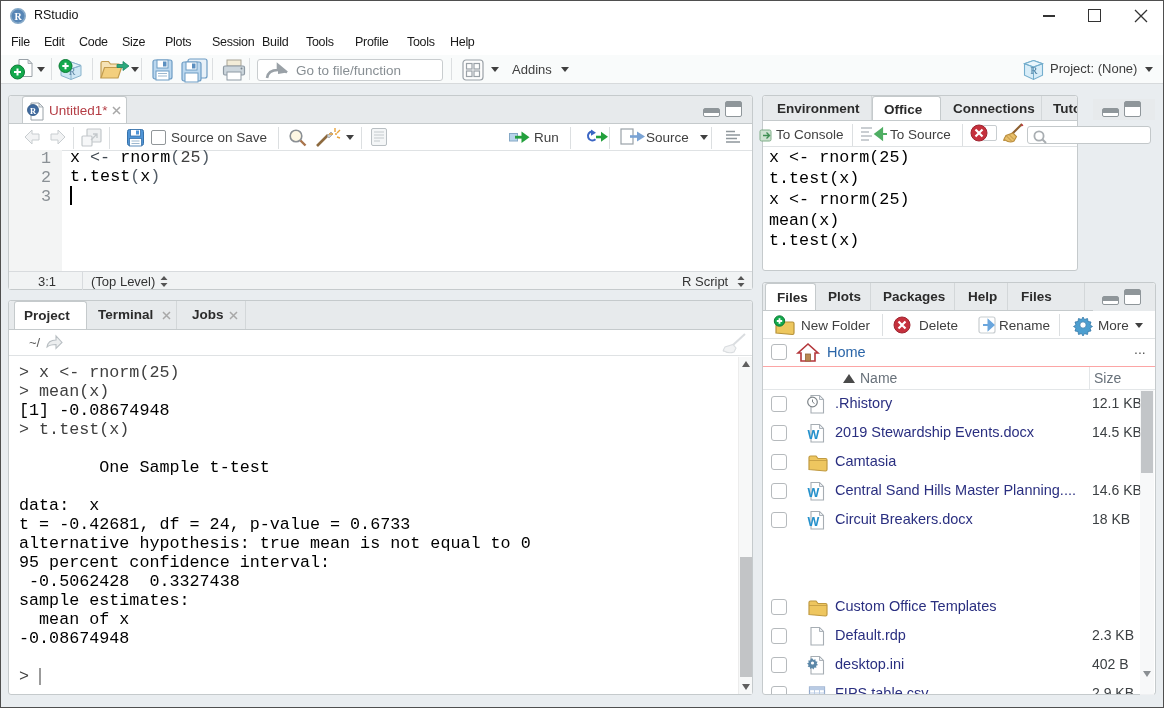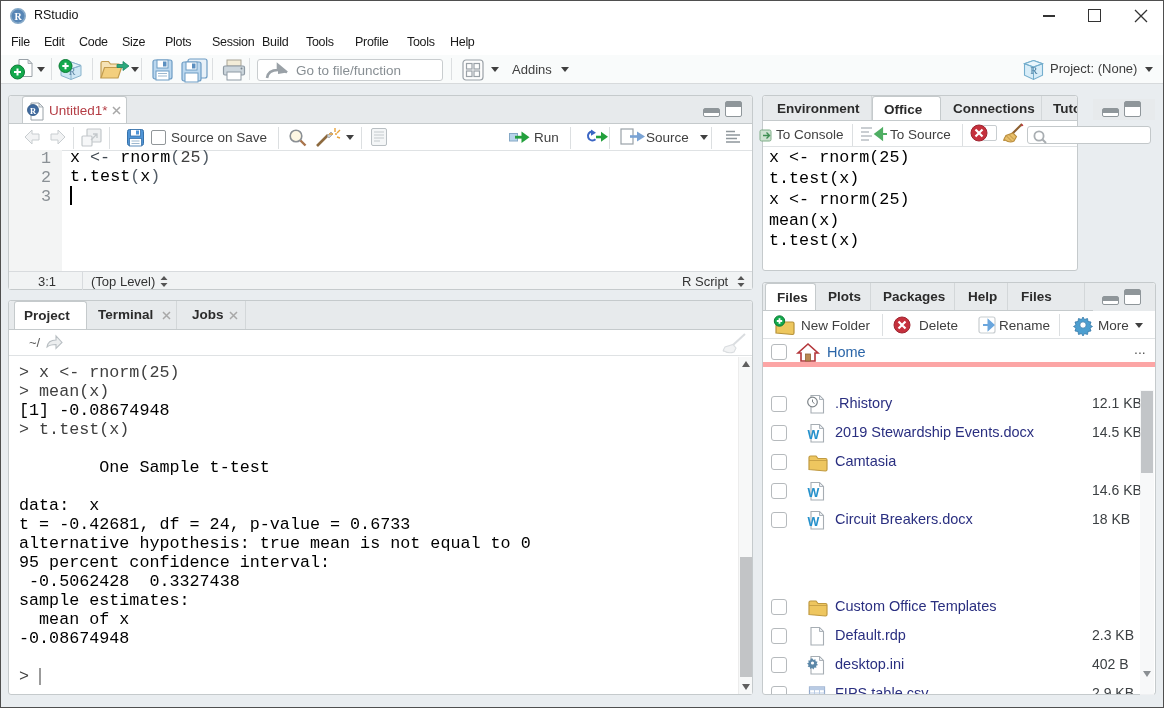--- a/index.html
+++ b/index.html
@@ -398,29 +398,37 @@
     </svg>
     <span class="abs btxt" style="left:236px;top:7px">Rename</span>
     <div class="tsep" style="left:296px"></div>
     <svg class="abs" style="left:310px;top:4px" width="20" height="20" viewBox="0 0 20 20">
       <path d="M10 2 l1.5 2.5 3 -1 0.5 3 3 0.5 -1 3 2.5 1.5 -2.5 1.5 1 3 -3 0.5 -0.5 3 -3 -1 -1.5 2.5 -1.5 -2.5 -3 1 -0.5 -3 -3 -0.5 1 -3 -2.5 -1.5 2.5 -1.5 -1 -3 3 -0.5 0.5 -3 3 1 z" fill="#4d9fd0" stroke="#3679a8" stroke-width="0.8"></path>
       <circle cx="10" cy="10" r="3.2" fill="#fff" stroke="#3679a8" stroke-width="0.8"></circle>
     </svg>
     <span class="abs btxt" style="left:335px;top:7px">More</span>
     <div class="caret abs" style="left:372px;top:12px"></div>
   </div>
-  <div class="abs" style="left:0;right:0;top:56px;height:28px;border-bottom:5px solid #fca5a5">
+  <div class="abs" style="left:0;right:0;top:56px;height:28px;border-bottom:1px solid #fca5a5">
     <div class="abs" style="left:8px;top:5px;width:16px;height:16px;border:1px solid #b6babd;border-radius:3px;background:#fff"></div>
     <svg class="abs" style="left:34px;top:3px" width="22" height="21" viewBox="0 0 22 21">
       <path d="M11 2 L1 11 h3 v8 h14 v-8 h3 z" fill="#fff" stroke="#b4373b" stroke-width="1.6"></path>
       <rect x="8.5" y="12" width="5" height="7" fill="#b98a52" stroke="#8f6437" stroke-width="0.8"></rect>
     </svg>
     <span class="abs" style="left:64px;top:5px;font-size:14.5px;color:#2a65a8">Home</span>
     <span class="abs" style="left:371px;top:2px;font-size:14px;color:#555">...</span>
   </div>
+  <div class="abs" style="left:0;right:0;top:84px;height:23px;border-bottom:1px solid #e3e6e8">
+    <svg class="abs" style="left:80px;top:7px" width="12" height="9" viewBox="0 0 12 9">
+        <path d="M6 0 L12 9 H0 z" fill="#4a4a4a"></path>
+      </svg>
+    <span class="abs" style="left:97px;top:3px;font-size:14px;color:#68717a">Name</span>
+    <div class="abs" style="left:326px;top:0;width:1px;height:23px;background:#e3e6e8"></div>
+    <span class="abs" style="left:331px;top:3px;font-size:14px;color:#68717a">Size</span>
+  </div>
   <div id="frows" class="abs" style="left:0;right:0;top:107px;bottom:0;overflow:hidden">
 <div class="frow" style="top:0px">
         <div class="cb"></div>
         <svg class="ficon" width="20" height="20" viewBox="0 0 20 20">
           <path d="M4 1.5 h8.5 l4 4 V19 H4 z" fill="#fff" stroke="#a6adb3" stroke-width="1.1"></path>
           <path d="M12.5 1.5 l4 4 h-4 z" fill="#e9edf0" stroke="#a6adb3" stroke-width="0.9"></path>
           <circle cx="5.5" cy="8" r="4.8" fill="#fff" stroke="#7d8489" stroke-width="1.2"></circle>
           <path d="M5.5 5.5 V8 l2 1.5" stroke="#7d8489" stroke-width="1" fill="none"></path>
         </svg>
         <span class="fname">.Rhistory</span>
@@ -444,20 +452,21 @@
         </svg>
         <span class="fname">Camtasia</span>
       </div>
 <div class="frow" style="top:87px">
         <div class="cb"></div>
         <svg class="ficon" width="20" height="20" viewBox="0 0 20 20">
           <path d="M4 1.5 h8.5 l4 4 V19 H4 z" fill="#fff" stroke="#a6adb3" stroke-width="1.1"></path>
           <path d="M12.5 1.5 l4 4 h-4 z" fill="#e9edf0" stroke="#a6adb3" stroke-width="0.9"></path>
           <text x="0.5" y="15.5" font-family="Liberation Sans,sans-serif" font-size="12.5" font-weight="bold" fill="#2591cc">W</text>
         </svg>
+        <span class="fname">Central Sand Hills Master Planning....</span>
         <span class="fsize">14.6 KB</span>
       </div>
 <div class="frow" style="top:116px">
         <div class="cb"></div>
         <svg class="ficon" width="20" height="20" viewBox="0 0 20 20">
           <path d="M4 1.5 h8.5 l4 4 V19 H4 z" fill="#fff" stroke="#a6adb3" stroke-width="1.1"></path>
           <path d="M12.5 1.5 l4 4 h-4 z" fill="#e9edf0" stroke="#a6adb3" stroke-width="0.9"></path>
           <text x="0.5" y="15.5" font-family="Liberation Sans,sans-serif" font-size="12.5" font-weight="bold" fill="#2591cc">W</text>
         </svg>
         <span class="fname">Circuit Breakers.docx</span>

